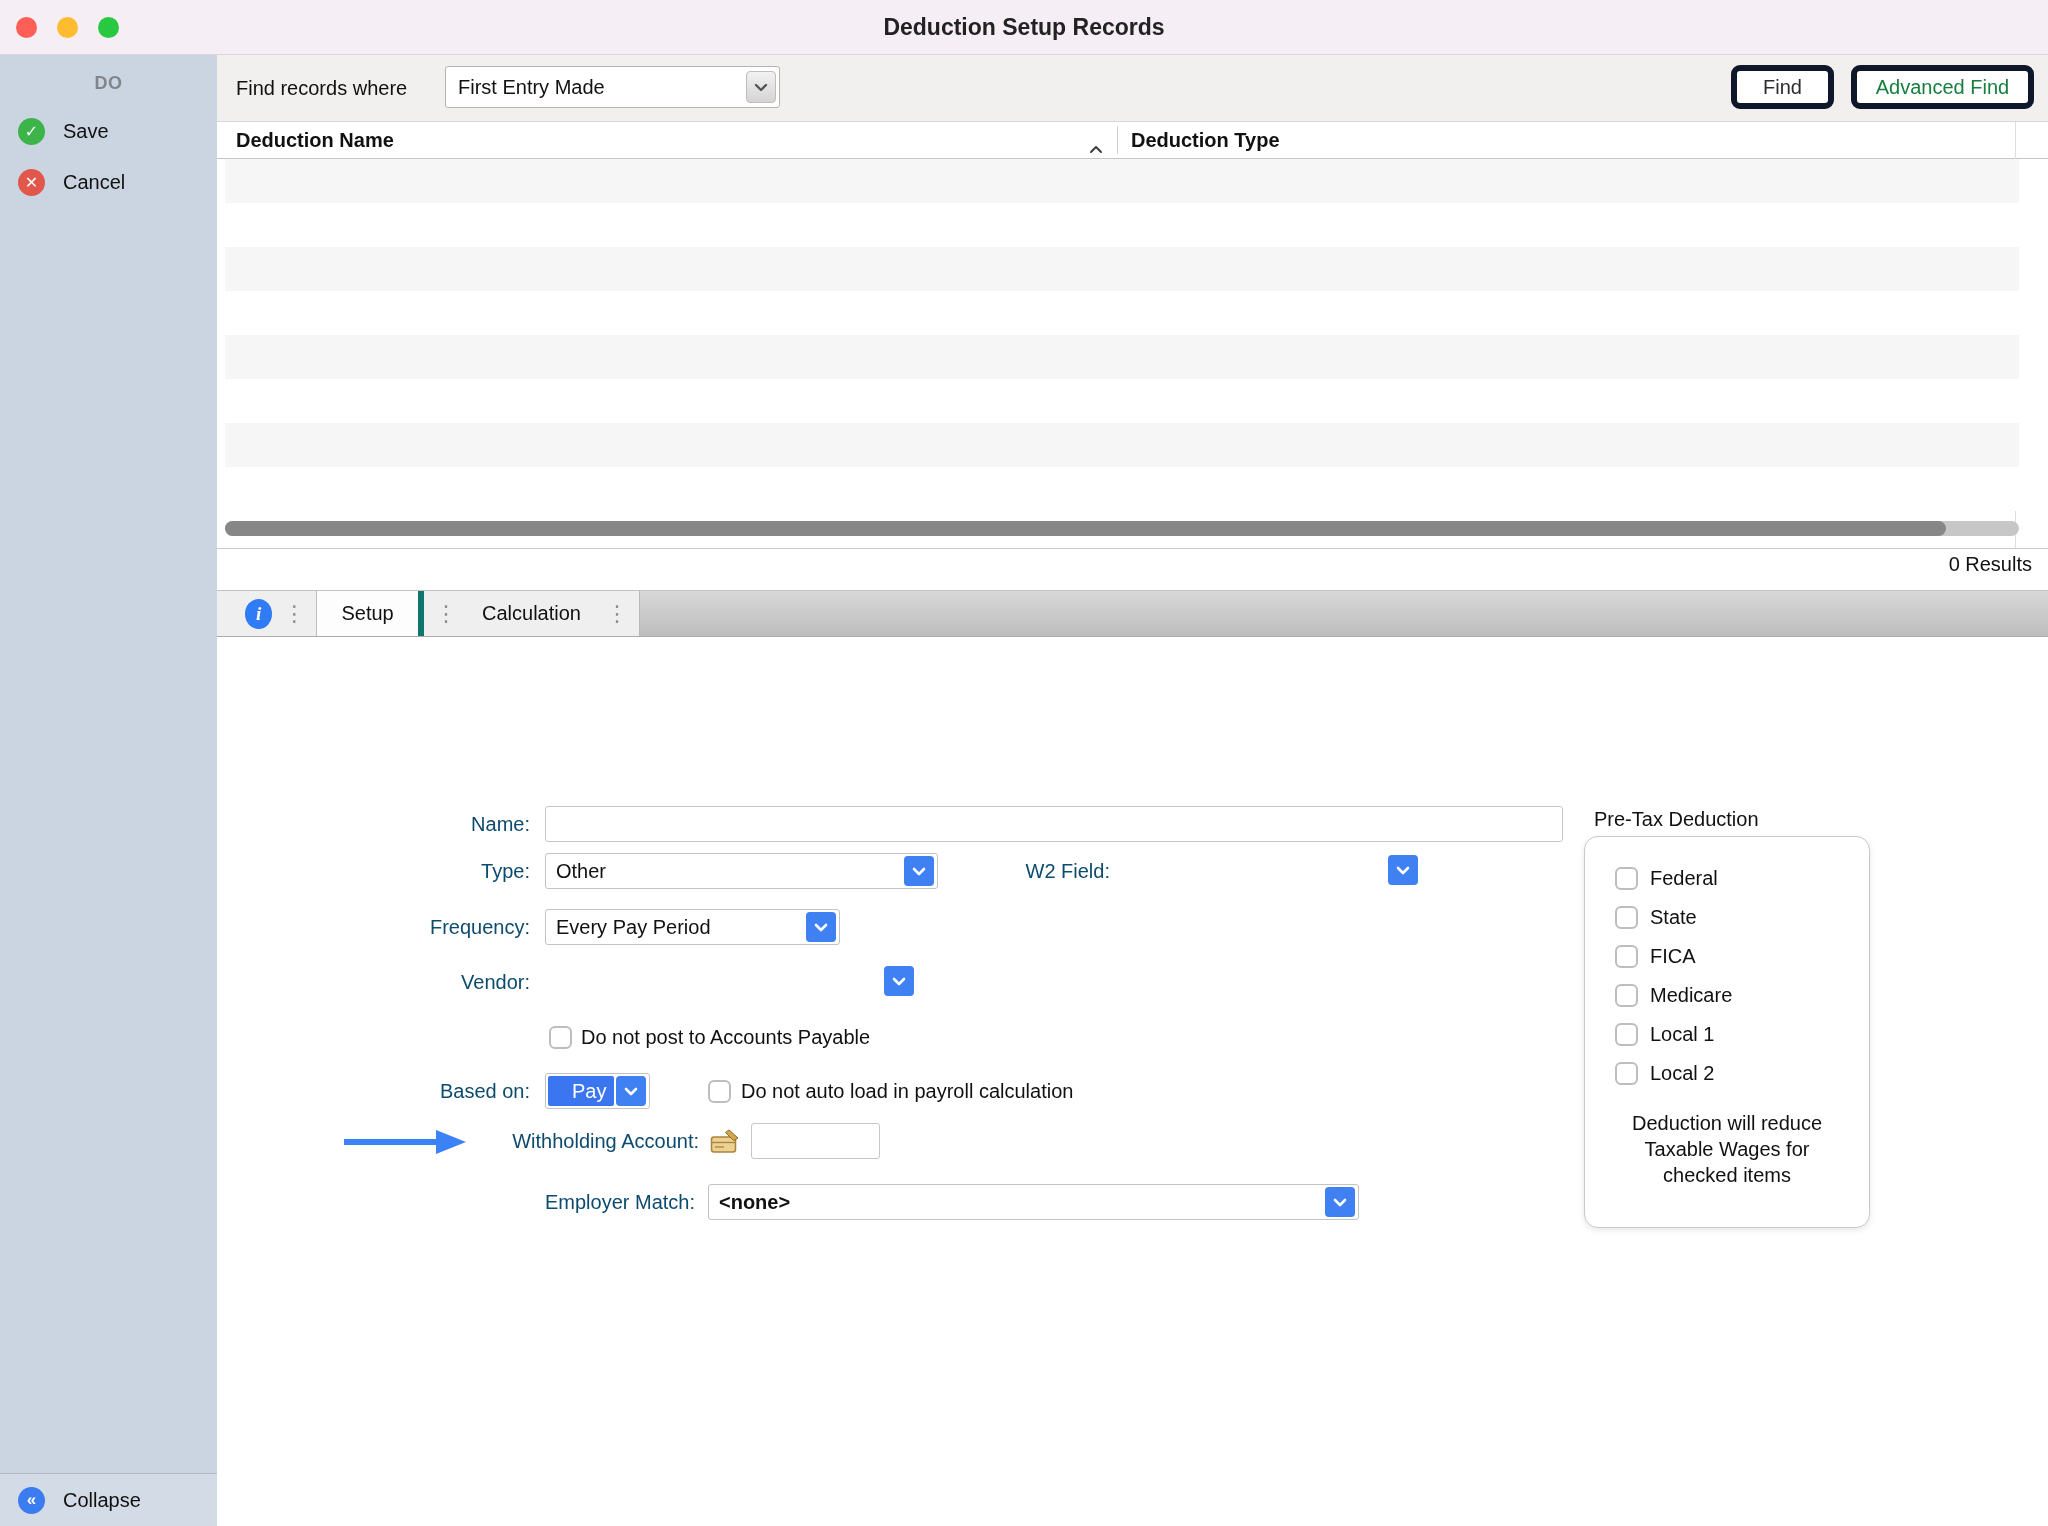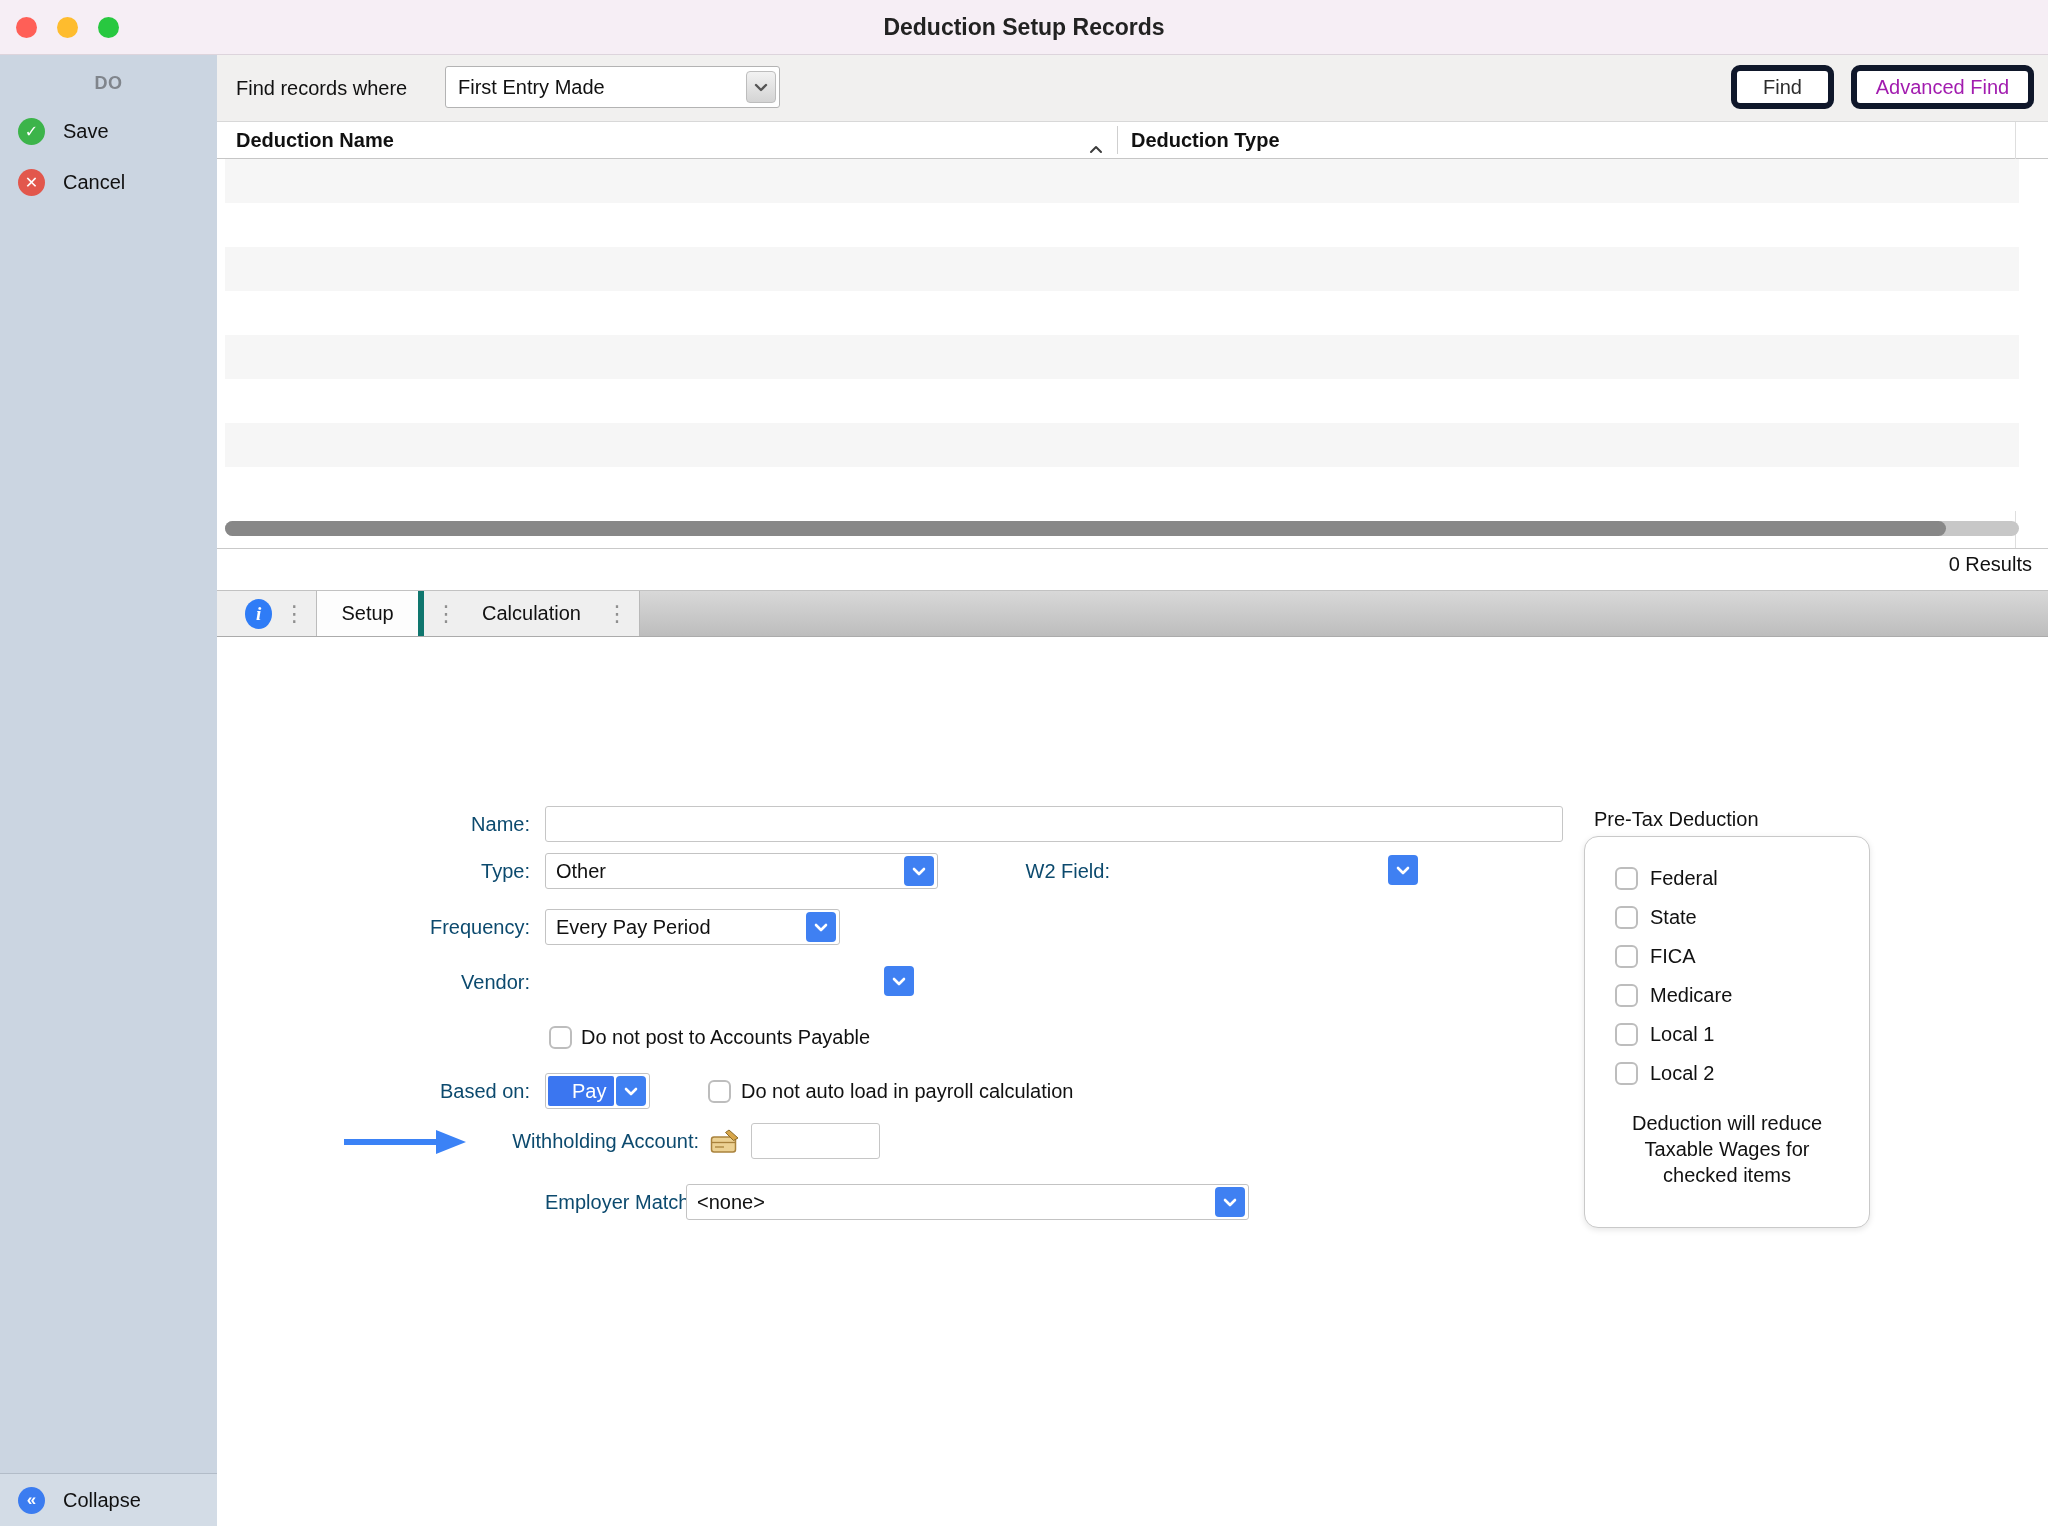--- a/index.html
+++ b/index.html
@@ -44,21 +44,21 @@
   .find-label { position: absolute; left: 19px; top: 0; height: 100%; display: flex; align-items: center; font-size: 20px; }
   .field-select { position: absolute; left: 228px; top: 11px; width: 335px; height: 42px;
     background: #fff; border: 1px solid #b3b3b3; border-radius: 3px; display: flex; align-items: center;
     font-size: 20px; padding-left: 12px; cursor: default; }
   .field-select .gbtn { position: absolute; right: 3px; top: 4px; bottom: 4px; width: 30px;
     border: 1px solid #bdbdbd; border-radius: 4px;
     background: linear-gradient(#f2f2f2, #d4d4d4); display: flex; align-items: center; justify-content: center; }
   .bar-btn { position: absolute; top: 10px; height: 44px; background: #fff; border: 6px solid #0f172a;
     border-radius: 9px; font-size: 20px; display: flex; align-items: center; justify-content: center; cursor: default; }
   .bar-btn.find { right: 214px; width: 103px; color: #2c2c2c; }
-  .bar-btn.advanced { right: 14px; width: 183px; color: #a21caf; }
+  .bar-btn.advanced { right: 14px; width: 183px; color: #15803d; }
 
   
   .rtable { position: absolute; left: 217px; top: 121px; right: 0; height: 428px; background: #fff;
     border-top: 1px solid #d8d8d8; border-bottom: 1px solid #c9c9c9; }
   .thead { position: relative; height: 37px; border-bottom: 1px solid #c6c6c6; font-size: 20px; font-weight: 700; }
   .th { position: absolute; top: 0; height: 100%; display: flex; align-items: center; }
   .th.c1 { left: 19px; }
   .th.c2 { left: 914px; }
   .sort-up { position: absolute; left: 872px; top: 14px; }
   .hdiv { position: absolute; top: 4px; bottom: 4px; width: 1px; background: #cfcfcf; }
@@ -261,21 +261,21 @@
       <svg width="31" height="27" viewBox="0 0 31 27">
         <rect x="1.5" y="9" width="24" height="15" rx="2.5" fill="#ecd193" stroke="#a9823c" stroke-width="1.5"></rect>
         <line x1="1.5" y1="14.5" x2="25.5" y2="14.5" stroke="#a9823c" stroke-width="1.3"></line>
         <line x1="5" y1="19" x2="14" y2="19" stroke="#a9823c" stroke-width="1.3"></line>
         <path d="M19 2 l9 8 -4.5 2.5 -8 -8 z" fill="#d8a64a" stroke="#8a6a28" stroke-width="1"></path>
       </svg>
     </span>
     <input class="txt-input" style="left: 534px; top: 486px; width: 129px;" value="">
 
     <div class="flabel" style="left:238px; top:547px; width:240px;">Employer Match:</div>
-    <div class="ddbox" style="left:469px; top:547px; width:563px;">
+    <div class="ddbox" style="left:491px; top:547px; width:651px;font-weight:bold;">
       <span>&lt;none&gt;</span>
       <span class="ddbtn">
         <svg width="14" height="9" viewBox="0 0 14 9">
             <path d="M2 2l5 5 5-5" fill="none" stroke="#fff" stroke-width="2.6" stroke-linecap="round" stroke-linejoin="round"></path>
           </svg>
       </span>
     </div>
 
     <div class="pretax-title">Pre-Tax Deduction</div>
     <div class="pretax-box">

